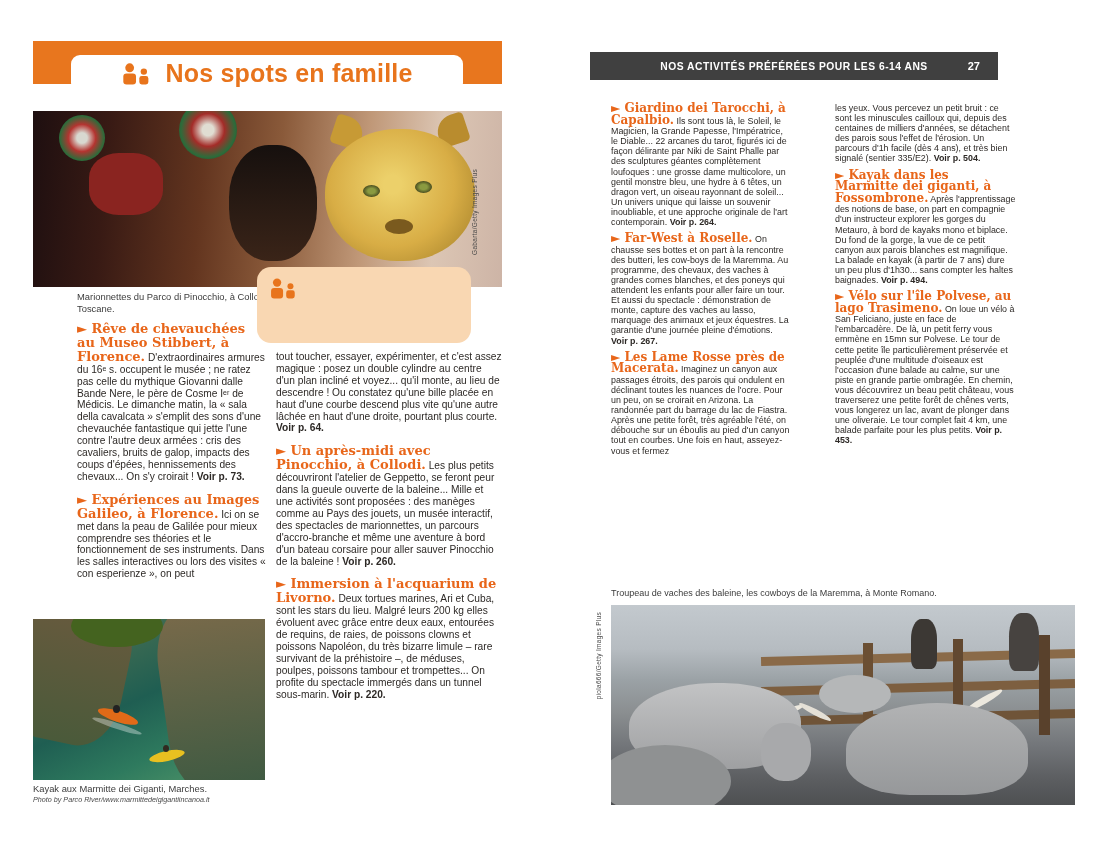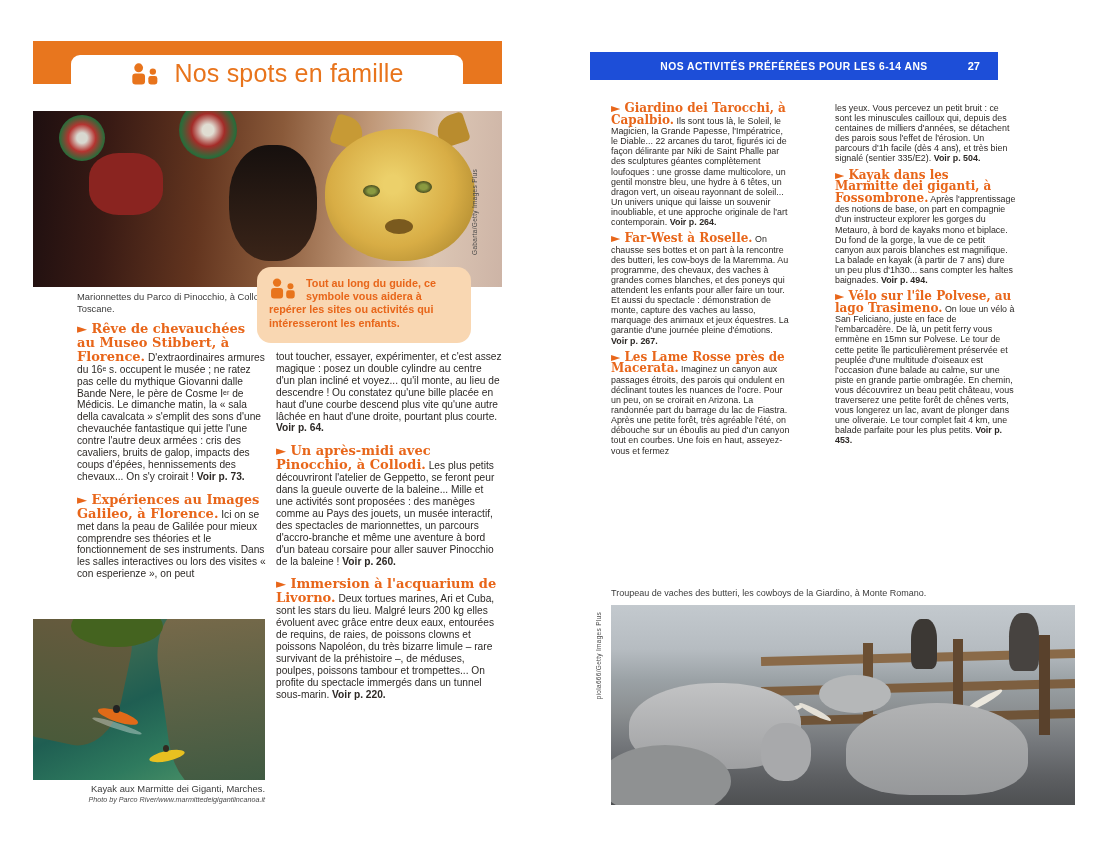--- a/index.html
+++ b/index.html
@@ -9,21 +9,21 @@
     -webkit-font-smoothing:antialiased;
   }
   .abs{position:absolute;}
 
   
   .lp-bar{left:33px;top:41px;width:469px;height:43px;background:#E8761E;}
   .lp-titlebox{
     left:71px;top:55px;width:392px;height:37px;background:#fff;border-radius:9px;
     display:flex;align-items:center;justify-content:center;gap:12px;
   }
-  .lp-title{font-size:25px;font-weight:normal;color:#E8741C;letter-spacing:.2px;}
+  .lp-title{font-size:25px;font-weight:bold;color:#E8741C;letter-spacing:.2px;}
   .family-icon{color:#E8741C;display:block;}
 
   .hero{left:33px;top:111px;width:469px;height:176px;overflow:hidden;
     background:linear-gradient(95deg,#1e0f10 0%,#381a14 16%,#63351f 36%,#8a5a3a 52%,#c09878 70%,#dcc6b4 85%,#cdb4a6 100%);}
   .vtext{writing-mode:vertical-rl;transform:rotate(180deg);font-size:6.5px;color:#4a4a4a;letter-spacing:.3px;}
   .hero-credit{right:24px;top:58px;}
 
   .caption{font-size:9.4px;line-height:12px;color:#3c3c3c;}
   .hero-caption{left:77px;top:291px;width:205px;}
 
@@ -35,25 +35,25 @@
 
   .callout{
     left:257px;top:267px;width:214px;min-height:76px;background:#F9D7B2;border-radius:14px;
     padding:10px 12px 9px 12px;box-sizing:border-box;
     color:#E8661A;font-weight:bold;font-size:10.8px;line-height:13.2px;
   }
   .callout .family-icon{float:left;margin:1px 7px 2px 0;}
 
   .kayak{left:33px;top:619px;width:232px;height:161px;overflow:hidden;
     background:linear-gradient(155deg,#6b7a4a 0%,#3e6b52 22%,#1f5e52 48%,#2e7a5e 72%,#58996a 100%);}
-  .kayak-capblock{left:33px;top:783px;width:232px;text-align:right;}
+  .kayak-capblock{left:33px;top:783px;width:232px;}
   .kayak-credit{font-size:7.2px;font-style:italic;color:#4a4a4a;line-height:9px;}
 
   
-  .rp-bar{left:590px;top:52px;width:408px;height:28px;background:#1d4ed8;
+  .rp-bar{left:590px;top:52px;width:408px;height:28px;background:#404040;
     display:flex;align-items:center;justify-content:center;}
   .rp-title{color:#fff;font-weight:bold;font-size:10.3px;letter-spacing:.5px;}
   .rp-pagenum{position:absolute;right:18px;top:8px;color:#fff;font-weight:bold;font-size:11px;}
 
   .colA{left:611px;top:103px;width:180px;}
   .colB{left:795px;top:103px;width:181px;margin-left:40px;}
   p.art-r{margin:0 0 6px;font-size:8.9px;line-height:10.1px;color:#2d2926;}
   .h-r{font-family:"DejaVu Serif",serif;font-weight:700;color:#E8661A;font-size:12px;line-height:11.6px;}
 
   .cattle-caption{left:611px;top:588px;width:400px;font-size:9px;color:#3c3c3c;}
@@ -106,21 +106,20 @@
   </p>
 </div>
 
 <div class="abs callout">
   <svg class="family-icon" width="30" height="21" viewBox="0 0 26 18" fill="currentColor">
     <circle cx="7" cy="3.9" r="3.6"></circle>
     <rect x="1.8" y="8.6" width="10.4" height="9" rx="2.6"></rect>
     <circle cx="18.6" cy="7" r="2.6"></circle>
     <rect x="14.9" y="10.6" width="7.4" height="7" rx="2"></rect>
   </svg>
-  <span>Tout au long du guide, ce symbole vous aidera à repérer les sites ou activités qui intéresseront les enfants.</span>
 </div>
 
 <div class="abs col2">
   <p class="art-l">
     <span>tout toucher, essayer, expérimenter, et c'est assez magique : posez un double cylindre au centre d'un plan incliné et voyez... qu'il monte, au lieu de descendre ! Ou constatez qu'une bille placée en haut d'une courbe descend plus vite qu'une autre lâchée en haut d'une droite, pourtant plus courte.</span>
     <b class="ref">Voir p. 64.</b>
   </p>
   <p class="art-l">
     <span class="h-l">► Un après-midi avec Pinocchio, à Collodi.</span>
     <span>Les plus petits découvriront l'atelier de Geppetto, se feront peur dans la gueule ouverte de la baleine... Mille et une activités sont proposées : des manèges comme au Pays des jouets, un musée interactif, des spectacles de marionnettes, un parcours d'accro-branche et même une aventure à bord d'un bateau corsaire pour aller sauver Pinocchio de la baleine !</span>
@@ -180,21 +179,21 @@
     <span>Après l'apprentissage des notions de base, on part en compagnie d'un instructeur explorer les gorges du Metauro, à bord de kayaks mono et biplace. Du fond de la gorge, la vue de ce petit canyon aux parois blanches est magnifique. La balade en kayak (à partir de 7 ans) dure un peu plus d'1h30... sans compter les haltes baignades.</span>
     <b class="ref">Voir p. 494.</b>
   </p>
   <p class="art-r">
     <span class="h-r">► Vélo sur l'île Polvese, au lago Trasimeno.</span>
     <span>On loue un vélo à San Feliciano, juste en face de l'embarcadère. De là, un petit ferry vous emmène en 15mn sur Polvese. Le tour de cette petite île particulièrement préservée et peuplée d'une multitude d'oiseaux est l'occasion d'une balade au calme, sur une piste en grande partie ombragée. En chemin, vous découvrirez un beau petit château, vous traverserez une petite forêt de chênes verts, vous longerez un lac, avant de plonger dans une oliveraie. Le tour complet fait 4 km, une balade parfaite pour les plus petits.</span>
     <b class="ref">Voir p. 453.</b>
   </p>
 </div>
 
-<div class="abs cattle-caption">Troupeau de vaches des butteri, les cowboys de la Giardino, à Monte Romano.</div>
+<div class="abs cattle-caption">Troupeau de vaches des baleine, les cowboys de la Maremma, à Monte Romano.</div>
 <div class="abs vtext cattle-credit">piola666/Getty Images Plus</div>
 
 <div class="abs cattle">
   <div class="shape" style="left:150px;top:48px;width:314px;height:9px;background:#8a6a48;transform:rotate(-1.5deg);"></div>
   <div class="shape" style="left:150px;top:78px;width:314px;height:9px;background:#7d5f40;transform:rotate(-1.5deg);"></div>
   <div class="shape" style="left:150px;top:108px;width:314px;height:9px;background:#6f5438;transform:rotate(-1.5deg);"></div>
   <div class="shape" style="left:252px;top:38px;width:10px;height:92px;background:#6b4f33;"></div>
   <div class="shape" style="left:342px;top:34px;width:10px;height:96px;background:#624830;"></div>
   <div class="shape" style="left:428px;top:30px;width:11px;height:100px;background:#59412c;"></div>
   <div class="shape" style="left:300px;top:14px;width:26px;height:50px;background:#3c3834;border-radius:40% 40% 20% 20%;"></div>

